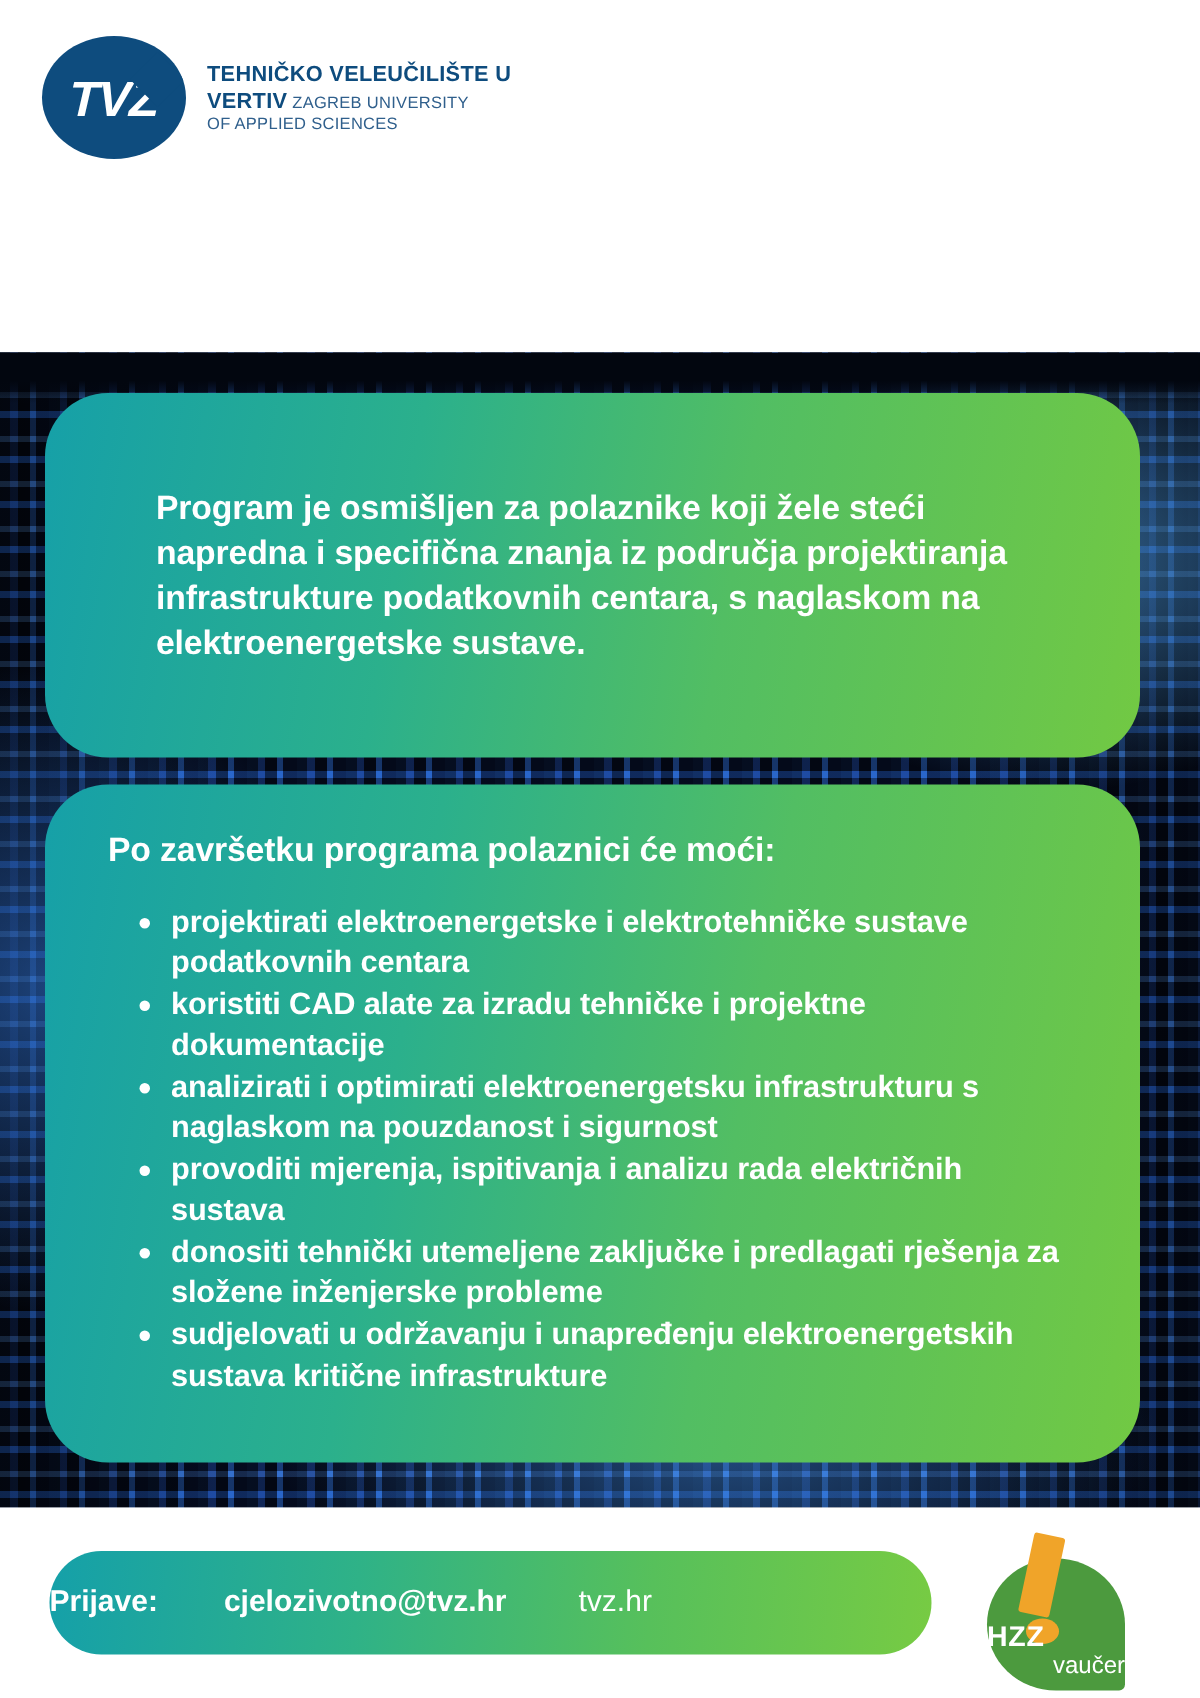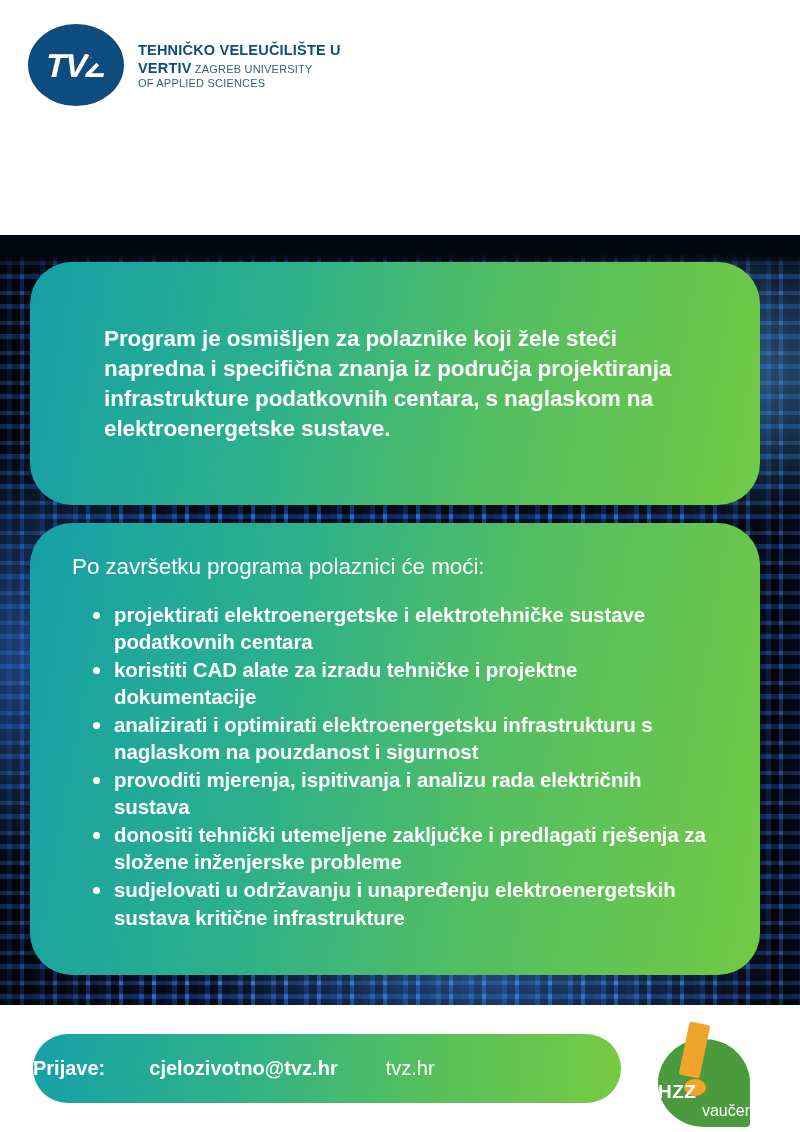--- a/index.html
+++ b/index.html
@@ -102,21 +102,21 @@
 
   .intro-text {
     position: absolute; left: 42px; top: 62px; right: 46px;
     font-size: 22.5px; font-weight: 700; line-height: 1.33;
     letter-spacing: -0.1px;
     margin-left: 32px;
   }
 
   .outcomes-title {
     position: absolute; left: 42px; top: 31px;
-    font-size: 22.5px; font-weight: 400; letter-spacing: -0.1px;
+    font-size: 22.5px; font-weight: 700; letter-spacing: -0.1px;
   }
   .outcomes-list {
     position: absolute; left: 58px; top: 78px; right: 40px;
     list-style: none;
   }
   .outcomes-list li {
     position: relative;
     padding-left: 26px;
     font-size: 20.5px; font-weight: 700; line-height: 1.32;
     margin-bottom: 1px;

